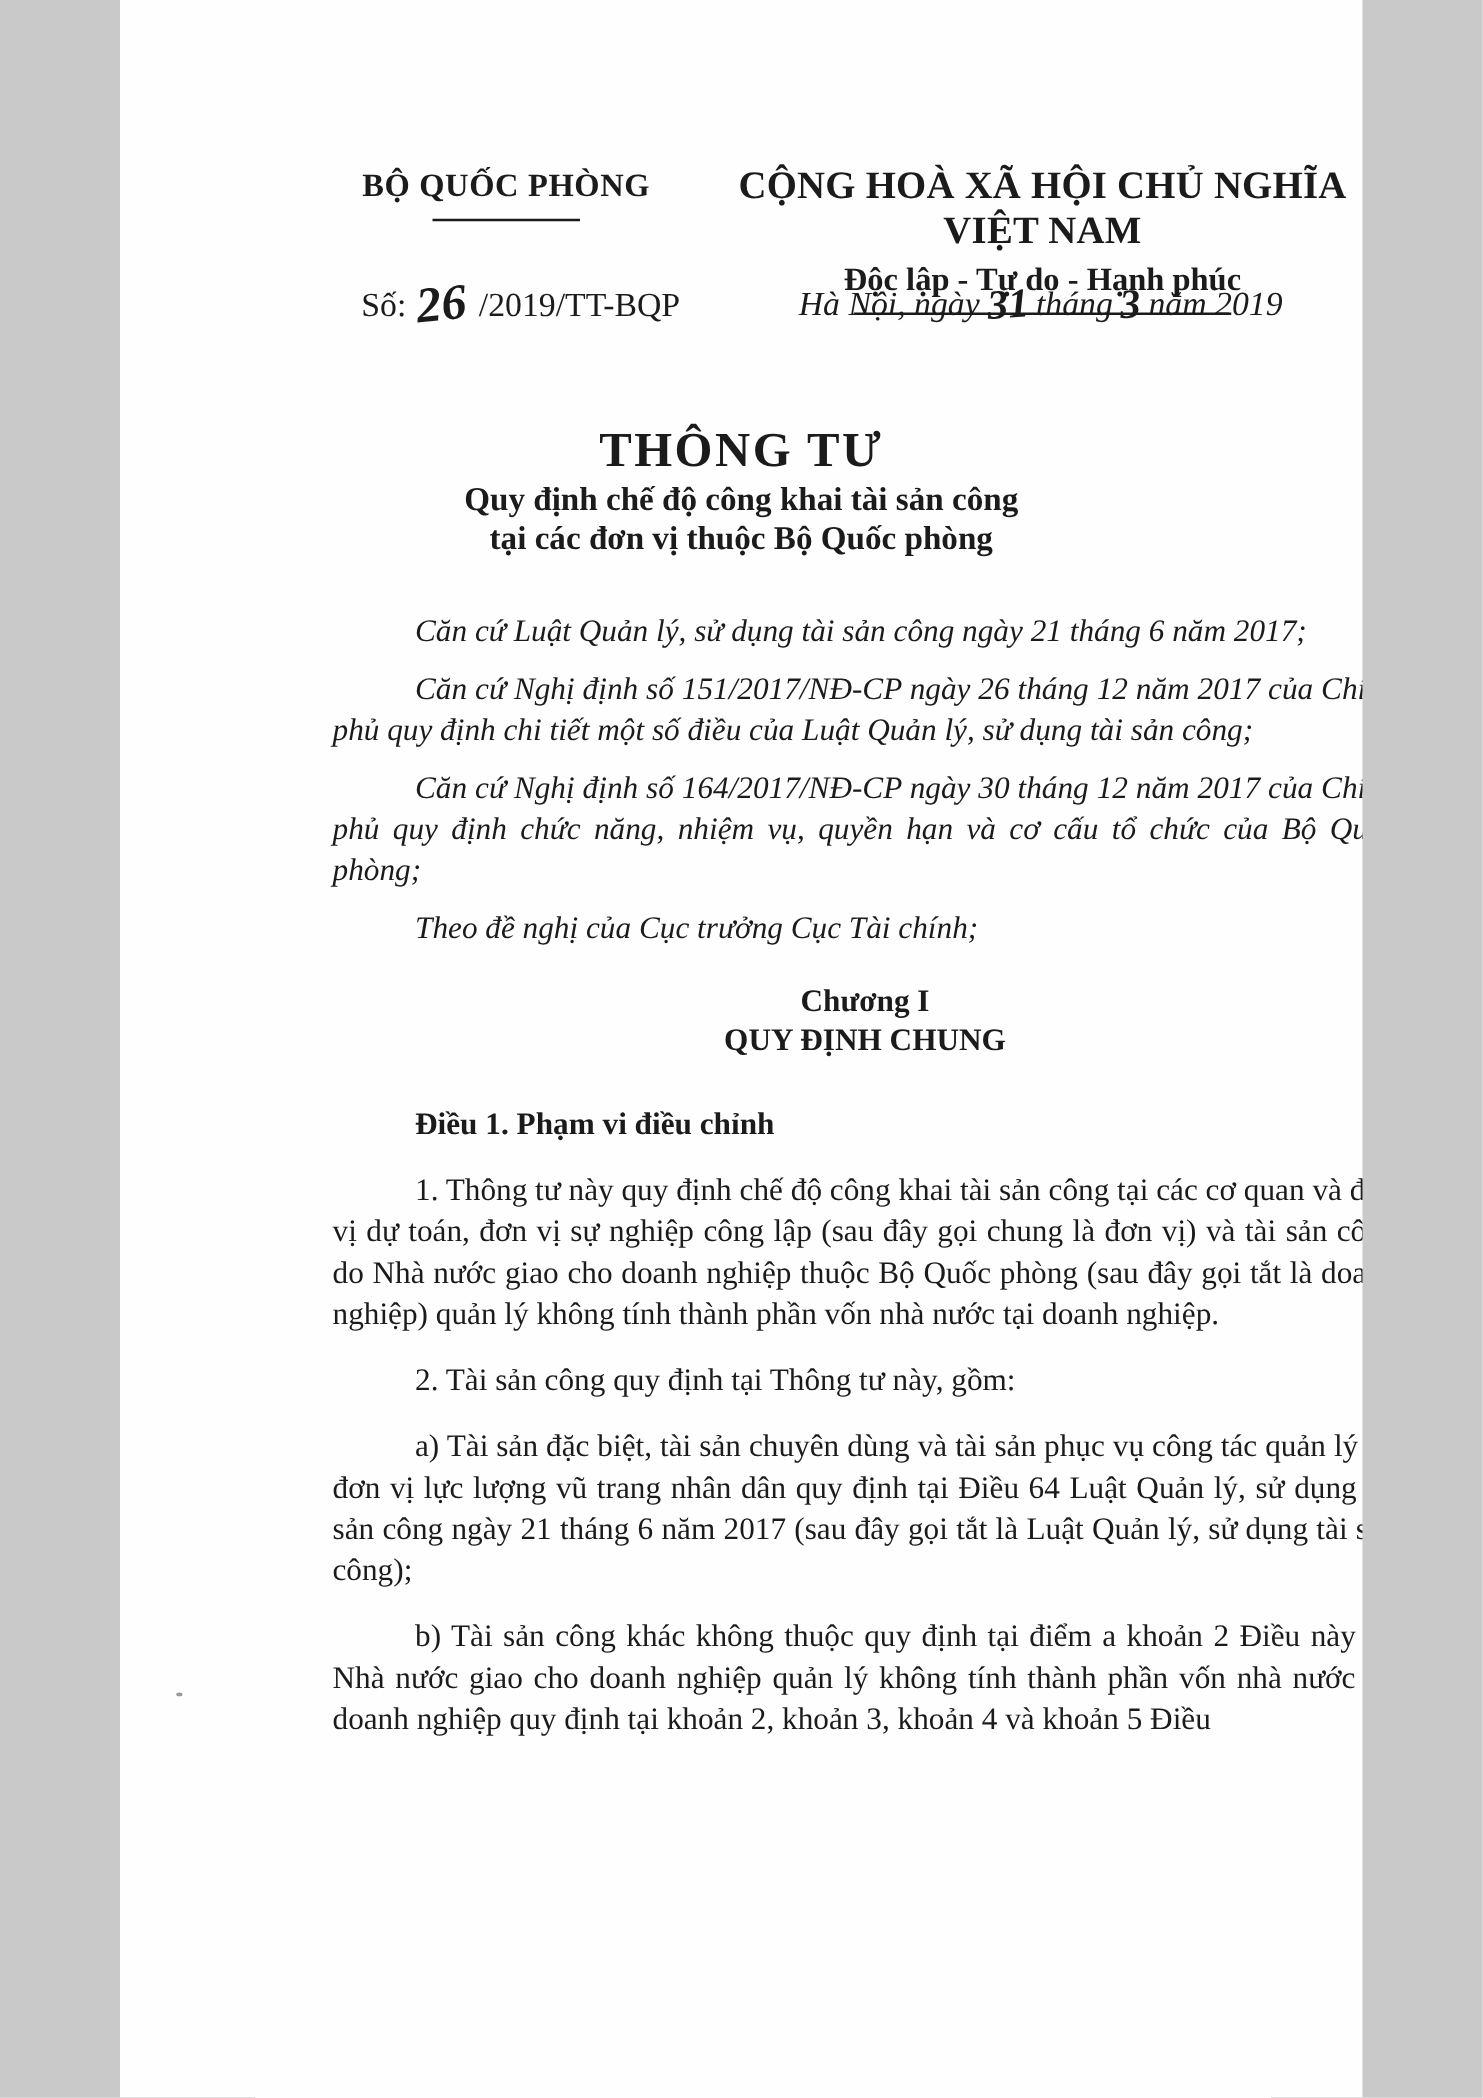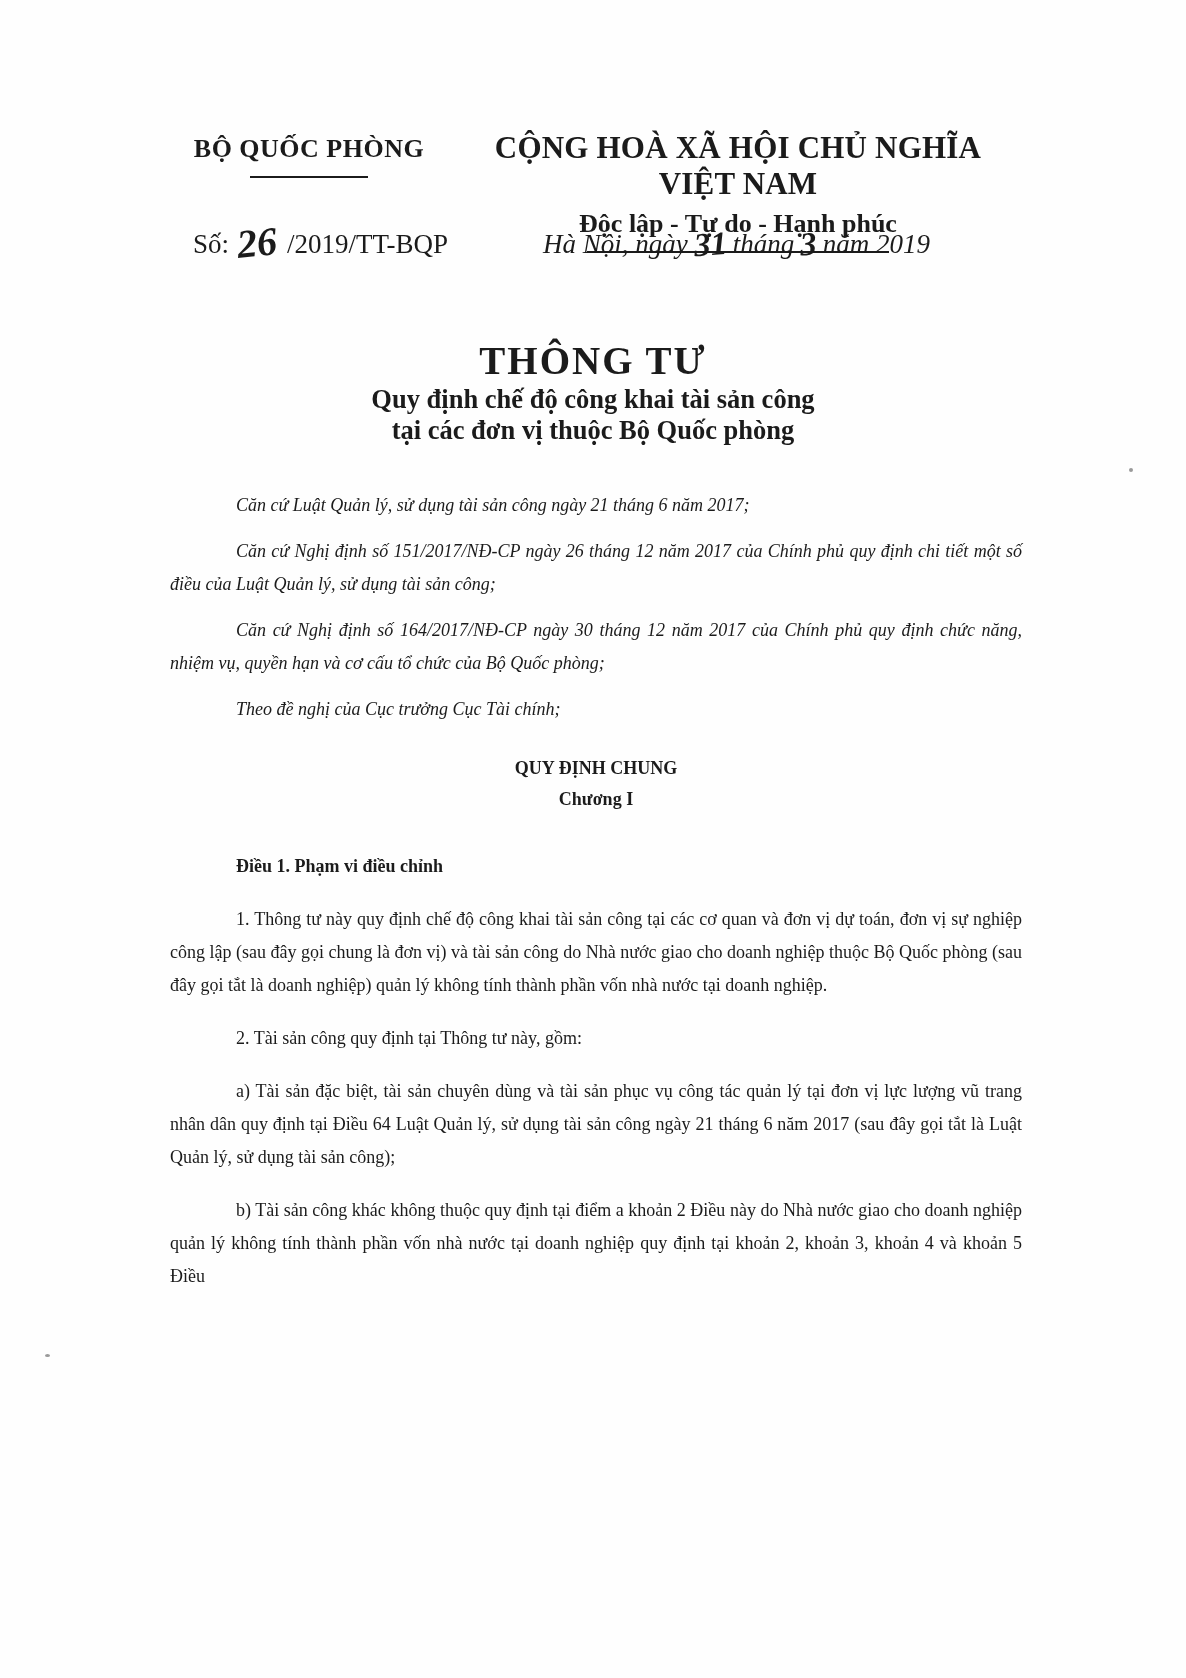--- a/index.html
+++ b/index.html
@@ -1,19 +1,19 @@
 <!DOCTYPE html>
 <html lang="vi"><head>
 <meta charset="utf-8">
 <style>
   * { margin: 0; padding: 0; box-sizing: border-box; }
   html, body { background: #c9c9c9; }
   .page {
     position: relative;
-    width: 1186px;
+    width: 994px;
     height: 1678px;
     margin: 0 auto;
     background: #fefefe;
     color: #1b1b1b;
     font-family: "Liberation Serif", "DejaVu Serif", serif;
     overflow: hidden;
   }
 
   
   .org-block {
@@ -87,21 +87,21 @@
   }
   .doc-type { font-size: 39px; font-weight: 700; letter-spacing: 2px; }
   .doc-subtitle { font-size: 26.5px; font-weight: 700; line-height: 29px; margin-top: 2px; text-align: center; }
   .doc-subtitle:first-of-type { margin-top: 5px; }
 
   
   .body-block {
     position: absolute;
     top: 489px; left: 170px;
     width: 852px;
-    font-size: 18px;
+    font-size: 25px;
     line-height: 33px;
     text-align: justify;
   }
   .preamble p {
     font-style: italic;
     text-indent: 66px;
     margin-bottom: 13px;
   }
   .chapter {
     text-align: center;
@@ -158,22 +158,22 @@
   <div class="body-block">
 
     <div class="preamble">
       <p>Căn cứ Luật Quản lý, sử dụng tài sản công ngày 21 tháng 6 năm 2017;</p>
       <p>Căn cứ Nghị định số 151/2017/NĐ-CP ngày 26 tháng 12 năm 2017 của Chính phủ quy định chi tiết một số điều của Luật Quản lý, sử dụng tài sản công;</p>
       <p>Căn cứ Nghị định số 164/2017/NĐ-CP ngày 30 tháng 12 năm 2017 của Chính phủ quy định chức năng, nhiệm vụ, quyền hạn và cơ cấu tổ chức của Bộ Quốc phòng;</p>
       <p>Theo đề nghị của Cục trưởng Cục Tài chính;</p>
     </div>
 
     <div class="chapter">
+      <div>Chương I</div>
       <div>QUY ĐỊNH CHUNG</div>
-      <div>Chương I</div>
     </div>
 
     <div class="article-heading">Điều 1. Phạm vi điều chỉnh</div>
 
     <div class="clauses">
       <p>1. Thông tư này quy định chế độ công khai tài sản công tại các cơ quan và đơn vị dự toán, đơn vị sự nghiệp công lập (sau đây gọi chung là đơn vị) và tài sản công do Nhà nước giao cho doanh nghiệp thuộc Bộ Quốc phòng (sau đây gọi tắt là doanh nghiệp) quản lý không tính thành phần vốn nhà nước tại doanh nghiệp.</p>
       <p>2. Tài sản công quy định tại Thông tư này, gồm:</p>
       <p>a) Tài sản đặc biệt, tài sản chuyên dùng và tài sản phục vụ công tác quản lý tại đơn vị lực lượng vũ trang nhân dân quy định tại Điều 64 Luật Quản lý, sử dụng tài sản công ngày 21 tháng 6 năm 2017 (sau đây gọi tắt là Luật Quản lý, sử dụng tài sản công);</p>
       <p>b) Tài sản công khác không thuộc quy định tại điểm a khoản 2 Điều này do Nhà nước giao cho doanh nghiệp quản lý không tính thành phần vốn nhà nước tại doanh nghiệp quy định tại khoản 2, khoản 3, khoản 4 và khoản 5 Điều</p>
     </div>

